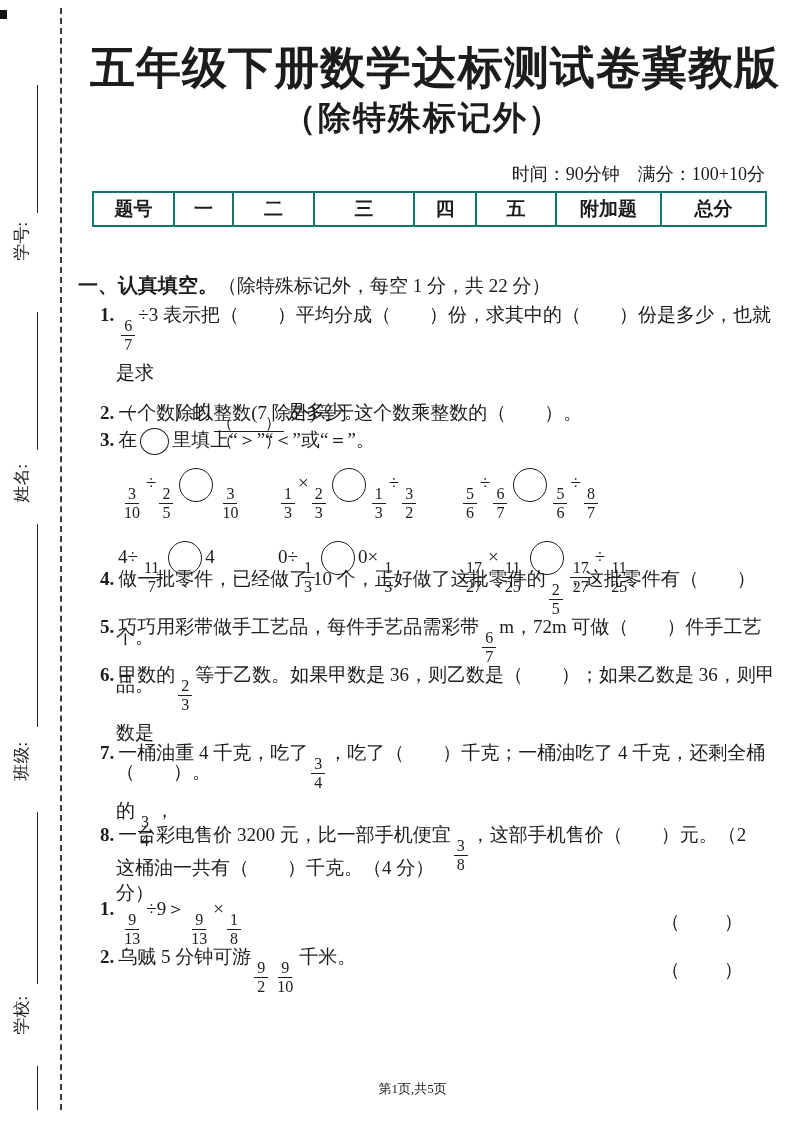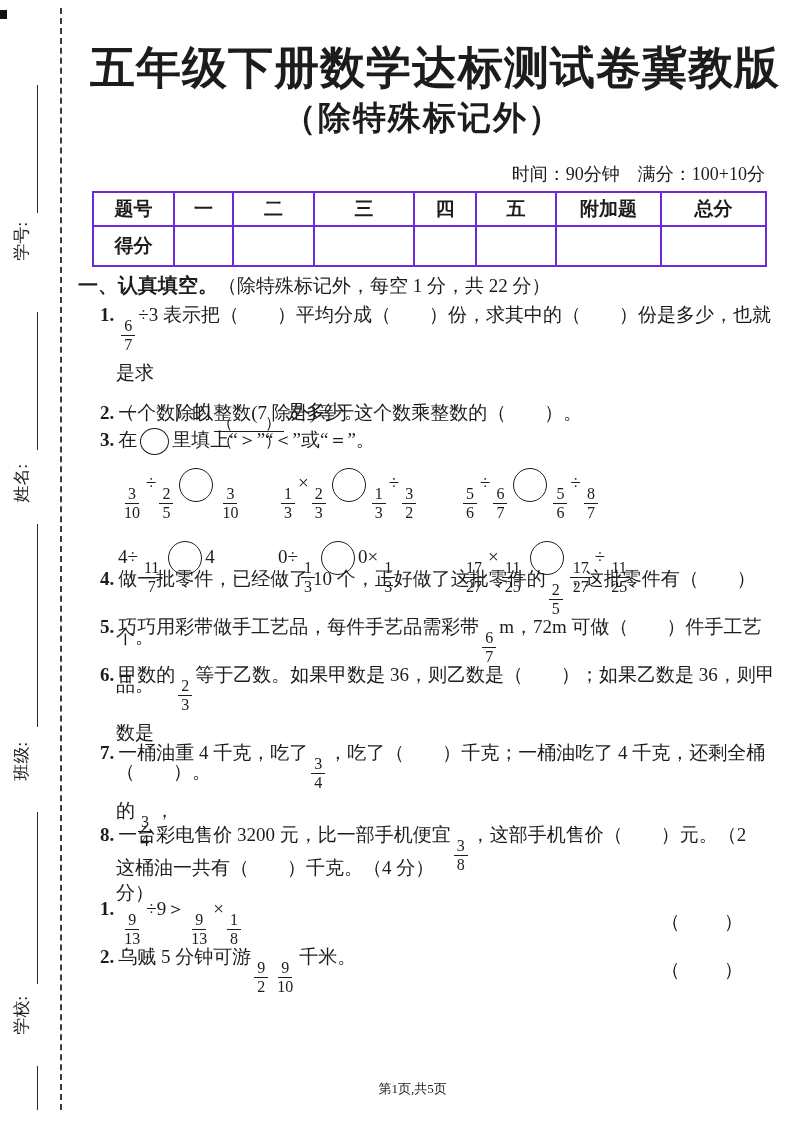--- a/index.html
+++ b/index.html
@@ -18,21 +18,21 @@
   }
   
   .title{position:absolute;left:78px;top:26px;width:690px;margin:12px;text-align:center;
     font-size:45px;font-weight:bold;letter-spacing:1px;}
   .subtitle{position:absolute;left:78px;top:96px;width:690px;margin:0;text-align:center;
     font-size:33px;font-weight:bold;letter-spacing:2px;}
   .meta{position:absolute;right:28px;top:162px;font-size:18px;}
   
   table.score{position:absolute;left:92px;top:191px;border-collapse:collapse;table-layout:fixed;
     font-family:"Liberation Sans","DejaVu Sans",sans-serif;}
-  table.score th,table.score td{border:2px solid #6d28d9;text-align:center;padding:0;
+  table.score th,table.score td{border:2px solid #0f766e;text-align:center;padding:0;
     font-size:19px;font-weight:bold;}
   table.score th{height:32px;}
   table.score td{height:38px;}
   
   .sec-h{position:absolute;left:78px;width:690px;font-size:19px;white-space:nowrap;}
   .sec-h b{font-family:"Liberation Sans","DejaVu Sans",sans-serif;font-size:20px;}
   .q{position:absolute;left:100px;width:664px;font-size:19px;line-height:2.05;
      padding-left:16px;text-indent:-16px;}
   .qno{font-weight:bold;margin-right:4px;}
   .cmp-grid{position:absolute;left:118px;top:460px;width:650px;display:grid;
@@ -89,30 +89,20 @@
         <tr>
       <th>题号</th>
       <th>一</th>
       <th>二</th>
       <th>三</th>
       <th>四</th>
       <th>五</th>
       <th>附加题</th>
       <th>总分</th>
     </tr>
-    <tr>
-      <td>得分</td>
-      <td></td>
-      <td></td>
-      <td></td>
-      <td></td>
-      <td></td>
-      <td></td>
-      <td></td>
-    </tr>
   </tbody>
     </table>
 
   <div class="sec-h" style="top:272px">
     <b>一、认真填空。</b><span>（除特殊标记外，每空 1 分，共 22 分）</span>
   </div>
 
   <div class="q" style="top:296px">
     <span class="qno">1.</span><span><span class="frac">
           <span class="fn">6</span>

